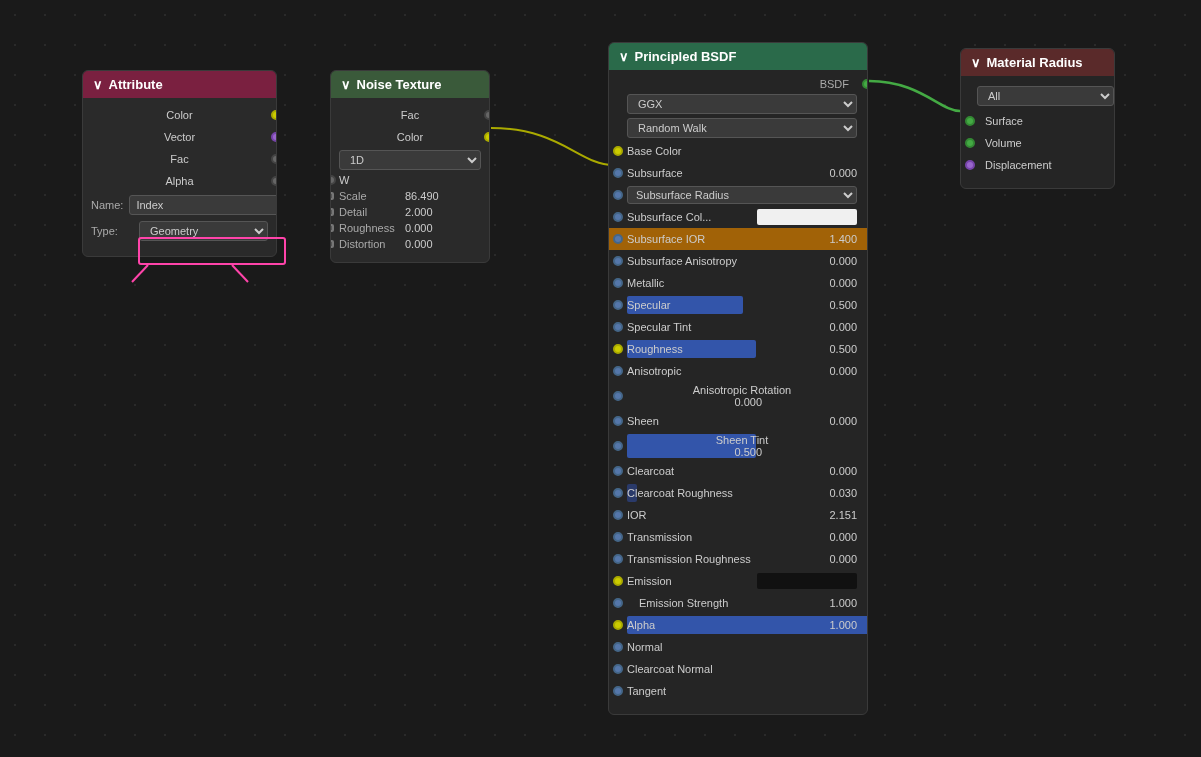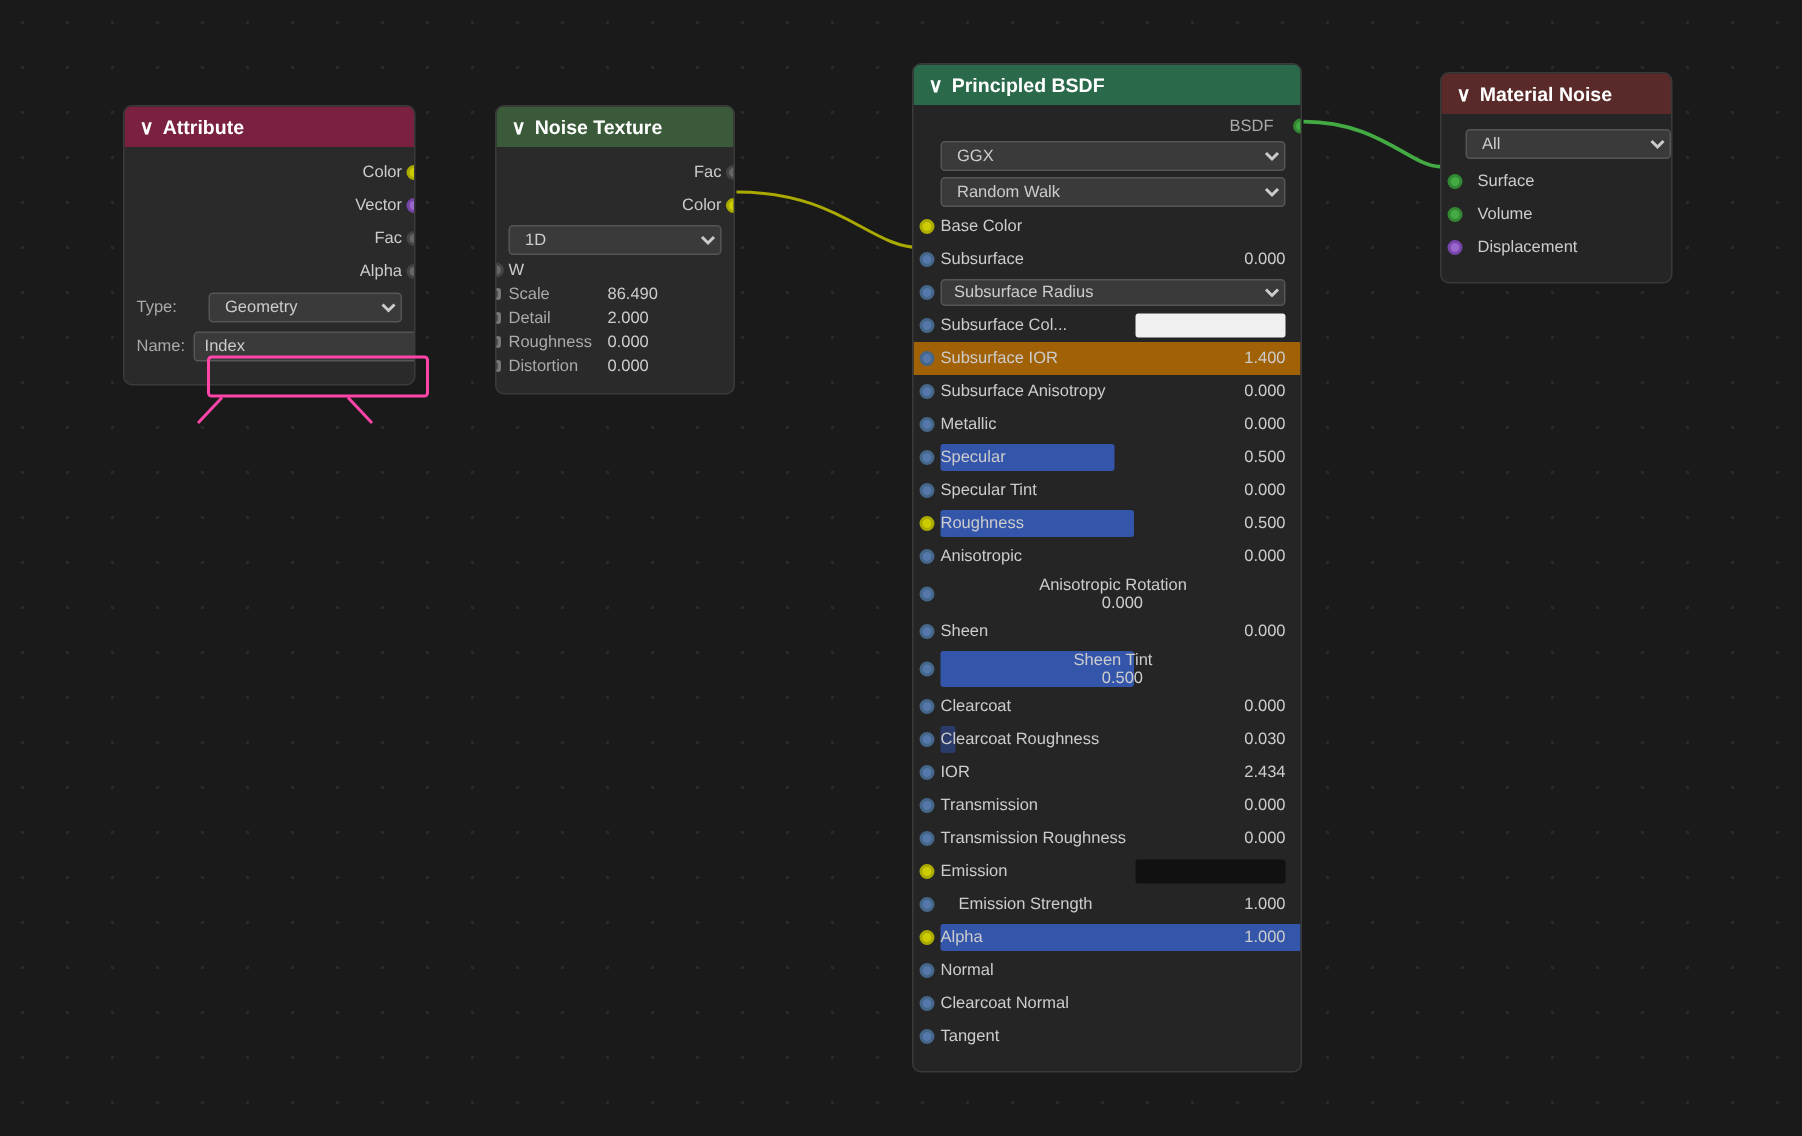--- a/index.html
+++ b/index.html
@@ -40,21 +40,21 @@
     
     .socket-row {
       display: flex;
       align-items: center;
       padding: 2px 8px;
       min-height: 22px;
       position: relative;
     }
 
     .socket-row.right-align {
-      justify-content: flex-end;
+      justify-content: center;
     }
 
     .socket {
       width: 10px;
       height: 10px;
       border-radius: 50%;
       border: 2px solid #888;
       flex-shrink: 0;
       position: absolute;
     }
@@ -334,29 +334,29 @@
     <div class="socket-row right-align">
       <span class="socket-label">Fac</span>
       <div class="socket right gray"></div>
     </div>
     <div class="socket-row right-align">
       <span class="socket-label">Alpha</span>
       <div class="socket right gray"></div>
     </div>
 
     <div class="attr-field-row">
+      <span class="attr-field-label">Name:</span>
+      <input class="attr-input" type="text" value="Index" style="">
+    </div>
+
+    <div class="attr-field-row">
       <span class="attr-field-label">Type:</span>
       <select class="attr-dropdown">
         <option>Geometry</option>
       </select>
-    </div>
-
-    <div class="attr-field-row">
-      <span class="attr-field-label">Name:</span>
-      <input class="attr-input" type="text" value="Index" style="">
     </div>
     <div style="height:6px;"></div>
   </div>
 </div>
 
 <div class="annotation-box" style="left: 138px; top: 237px; width: 148px; height: 28px;"></div>
 
 <svg style="position:absolute;top:0;left:0;width:1201px;height:757px;pointer-events:none;">
   <line x1="148" y1="265" x2="132" y2="282" stroke="#ff44aa" stroke-width="2"></line>
   <line x1="232" y1="265" x2="248" y2="282" stroke="#ff44aa" stroke-width="2"></line>
@@ -534,21 +534,21 @@
     <div class="bsdf-row" style="position:relative;overflow:hidden;">
       <div style="position:absolute;left:18px;top:2px;bottom:2px;width:4%;background:#2a3a6a;border-radius:2px;"></div>
       <div class="socket" style="background:#5577aa;border-color:#446688;left:4px;top:50%;transform:translateY(-50%);z-index:2;"></div>
       <span class="bsdf-label" style="z-index:2;position:relative;">Clearcoat Roughness</span>
       <span class="bsdf-value" style="z-index:2;position:relative;">0.030</span>
     </div>
     
     <div class="bsdf-row" style="position:relative;">
       <div class="socket" style="background:#5577aa;border-color:#446688;left:4px;top:50%;transform:translateY(-50%);"></div>
       <span class="bsdf-label">IOR</span>
-      <span class="bsdf-value">2.434</span>
+      <span class="bsdf-value">2.151</span>
     </div>
     
     <div class="bsdf-row" style="position:relative;">
       <div class="socket" style="background:#5577aa;border-color:#446688;left:4px;top:50%;transform:translateY(-50%);"></div>
       <span class="bsdf-label">Transmission</span>
       <span class="bsdf-value">0.000</span>
     </div>
     
     <div class="bsdf-row" style="position:relative;">
       <div class="socket" style="background:#5577aa;border-color:#446688;left:4px;top:50%;transform:translateY(-50%);"></div>
@@ -589,21 +589,21 @@
       <div class="socket" style="background:#5577aa;border-color:#446688;left:4px;top:50%;transform:translateY(-50%);"></div>
       <span class="bsdf-label">Tangent</span>
     </div>
     <div style="height:6px;"></div>
   </div>
 </div>
 
 <div id="output-node" class="node-panel">
   <div class="node-header">
     <span>∨</span>
-    <span>Material Noise</span>
+    <span>Material Radius</span>
   </div>
   <div class="node-body">
     <select class="output-dropdown">
       <option>All</option>
       <option>Eevee</option>
       <option>Cycles</option>
     </select>
     
     <div class="output-row">
       <div class="socket" style="background:#44aa44;border-color:#338833;left:4px;top:50%;transform:translateY(-50%);"></div>

